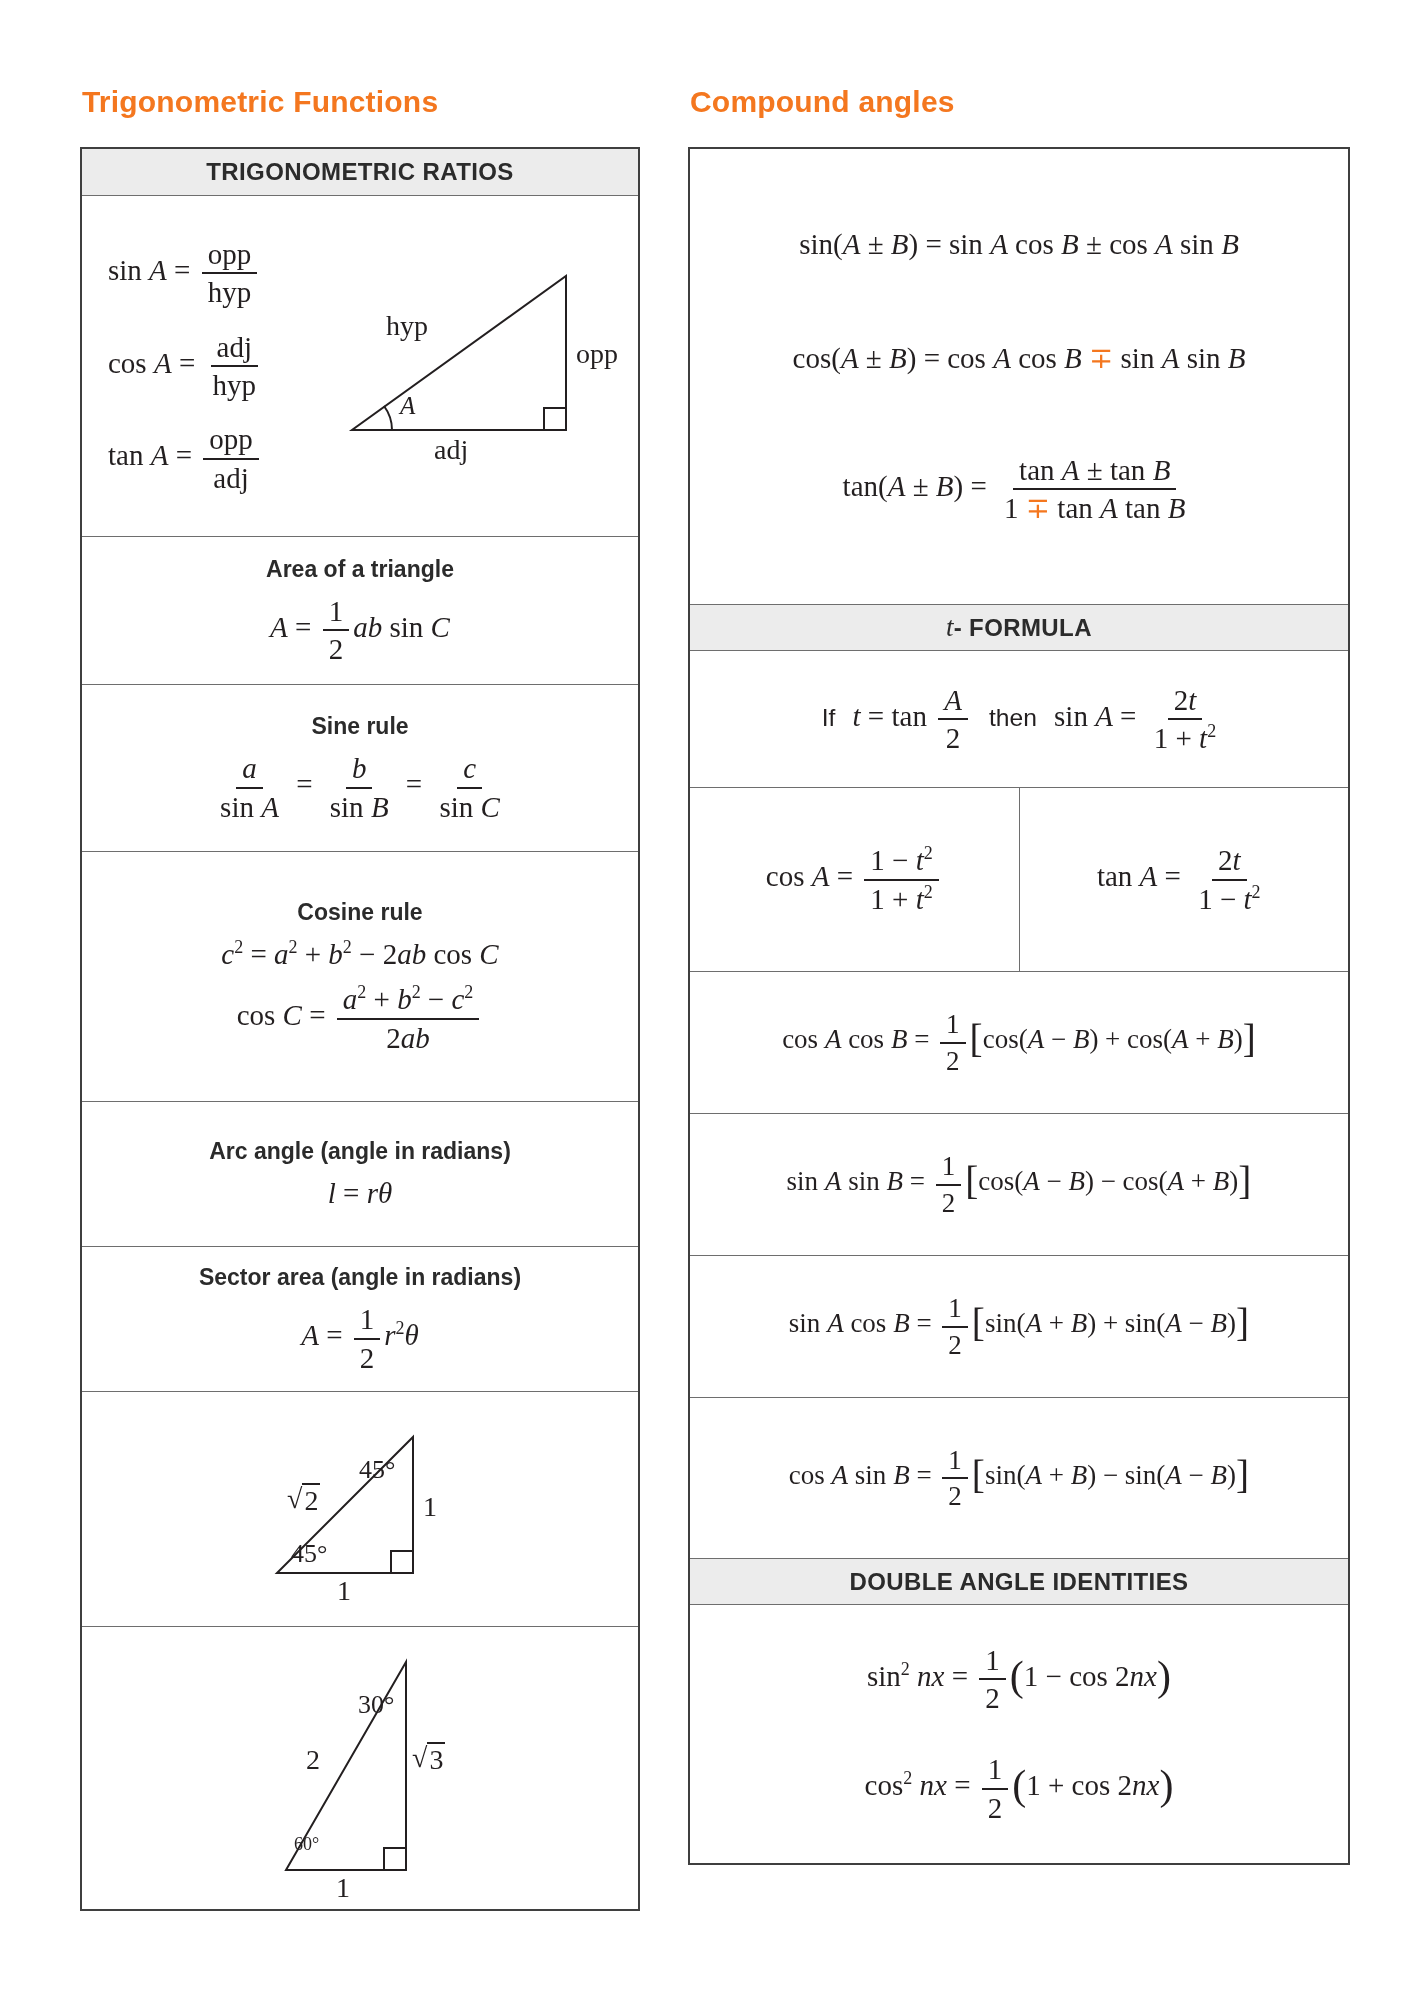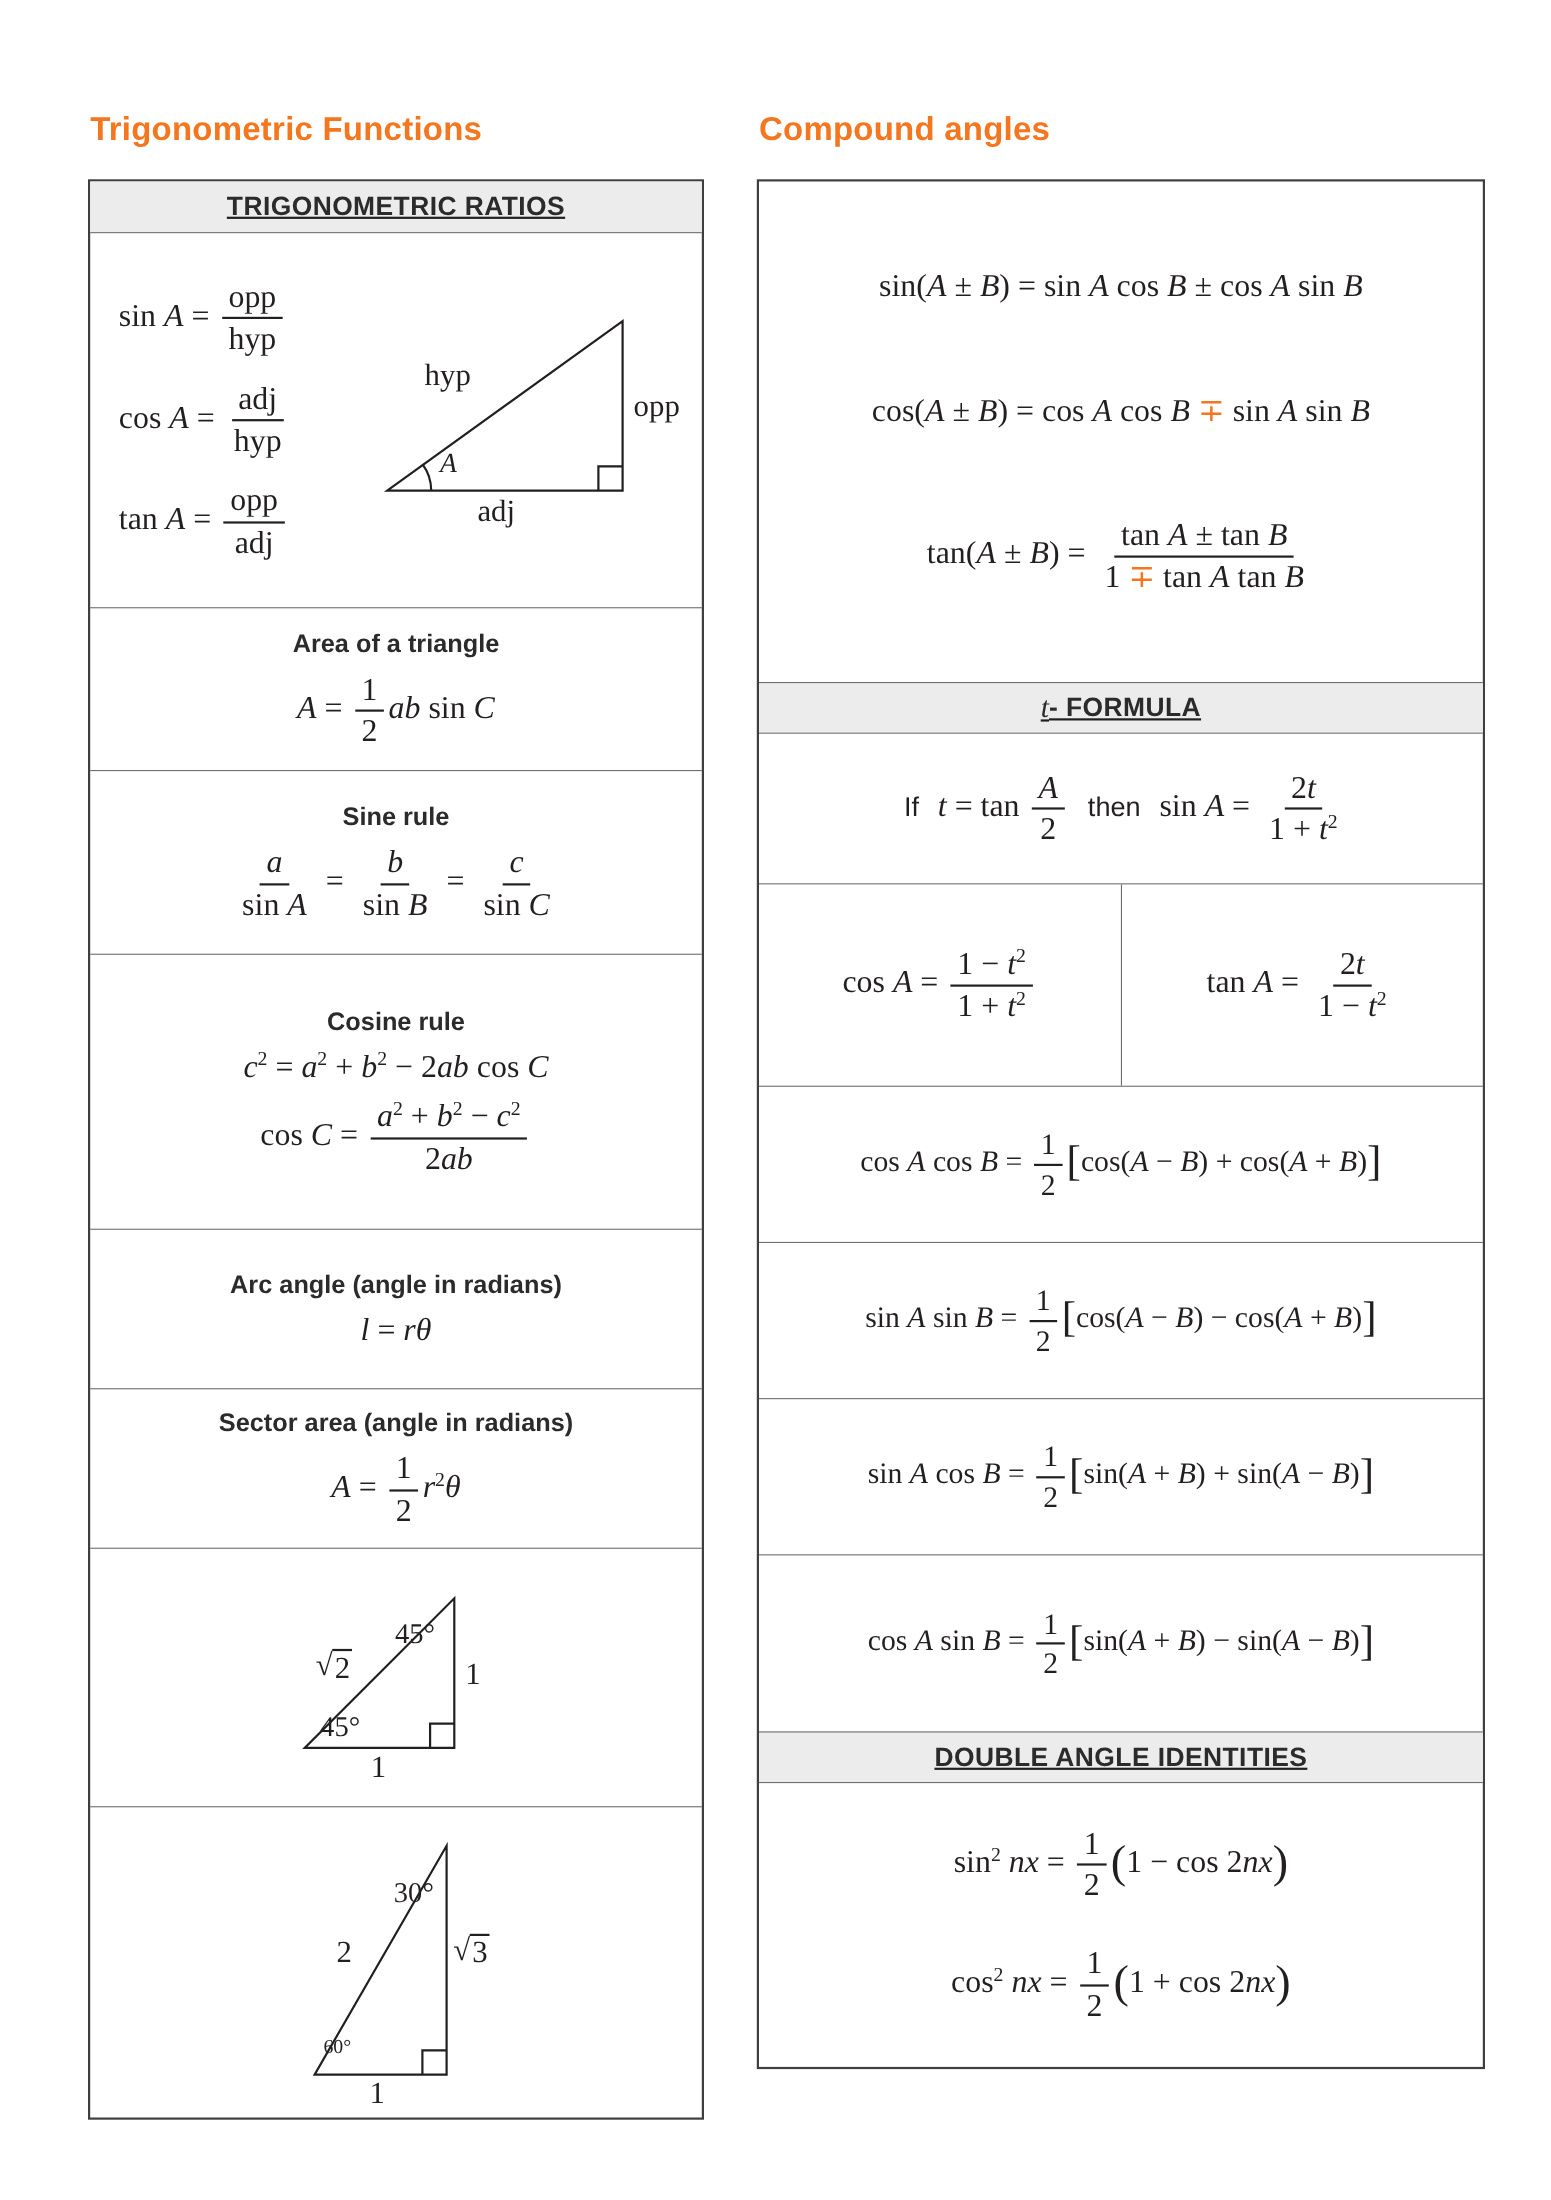--- a/index.html
+++ b/index.html
@@ -2,26 +2,26 @@
 <html><head>
 <meta charset="utf-8">
 <style>
   html,body{margin:0;padding:0;background:#fff;}
   body{width:1410px;height:2000px;position:relative;overflow:hidden;
        font-family:"Liberation Sans","DejaVu Sans",sans-serif;color:#231f20;}
   .col{position:absolute;top:85px;}
   .col-left{left:80px;width:560px;}
   .col-right{left:688px;width:662px;}
   .title{font:700 30px/34px "Liberation Sans","DejaVu Sans",sans-serif;
-         color:#f4771f;margin:16px 0 28px 2px;letter-spacing:.2px;}
+         color:#f4771f;margin:0 0 28px 2px;letter-spacing:.2px;}
   .box{border:2px solid #3f3f3f;background:#fff;}
   .cell{display:flex;flex-direction:column;align-items:center;justify-content:center;
         box-sizing:border-box;position:relative;}
   .cell + .cell{border-top:1px solid #6e6e6e;}
-  .band{background:#ececec;flex-direction:row;text-decoration:underline;}
+  .band{background:#ececec;flex-direction:row;}
   .band .bh{font:700 24px "Liberation Sans","DejaVu Sans",sans-serif;color:#2b2b2b;letter-spacing:.4px;}
   .band .ts{font:italic 400 27px "Liberation Serif","DejaVu Serif",serif;color:#2b2b2b;}
   .h{font:700 23px "Liberation Sans","DejaVu Sans",sans-serif;color:#2b2b2b;margin-bottom:12px;text-align:center;}
   .m{font:400 29px "Liberation Serif","DejaVu Serif",serif;color:#231f20;white-space:nowrap;}
   .m .v{font-style:italic;}
   .m sup{font-size:.62em;vertical-align:super;line-height:0;}
   .frac{display:inline-flex;flex-direction:column;align-items:center;vertical-align:middle;
         margin:0 4px;text-align:center;line-height:1.12;}
   .frac .num{padding:0 6px 2px;border-bottom:2px solid currentColor;}
   .frac .den{padding:2px 6px 0;}

